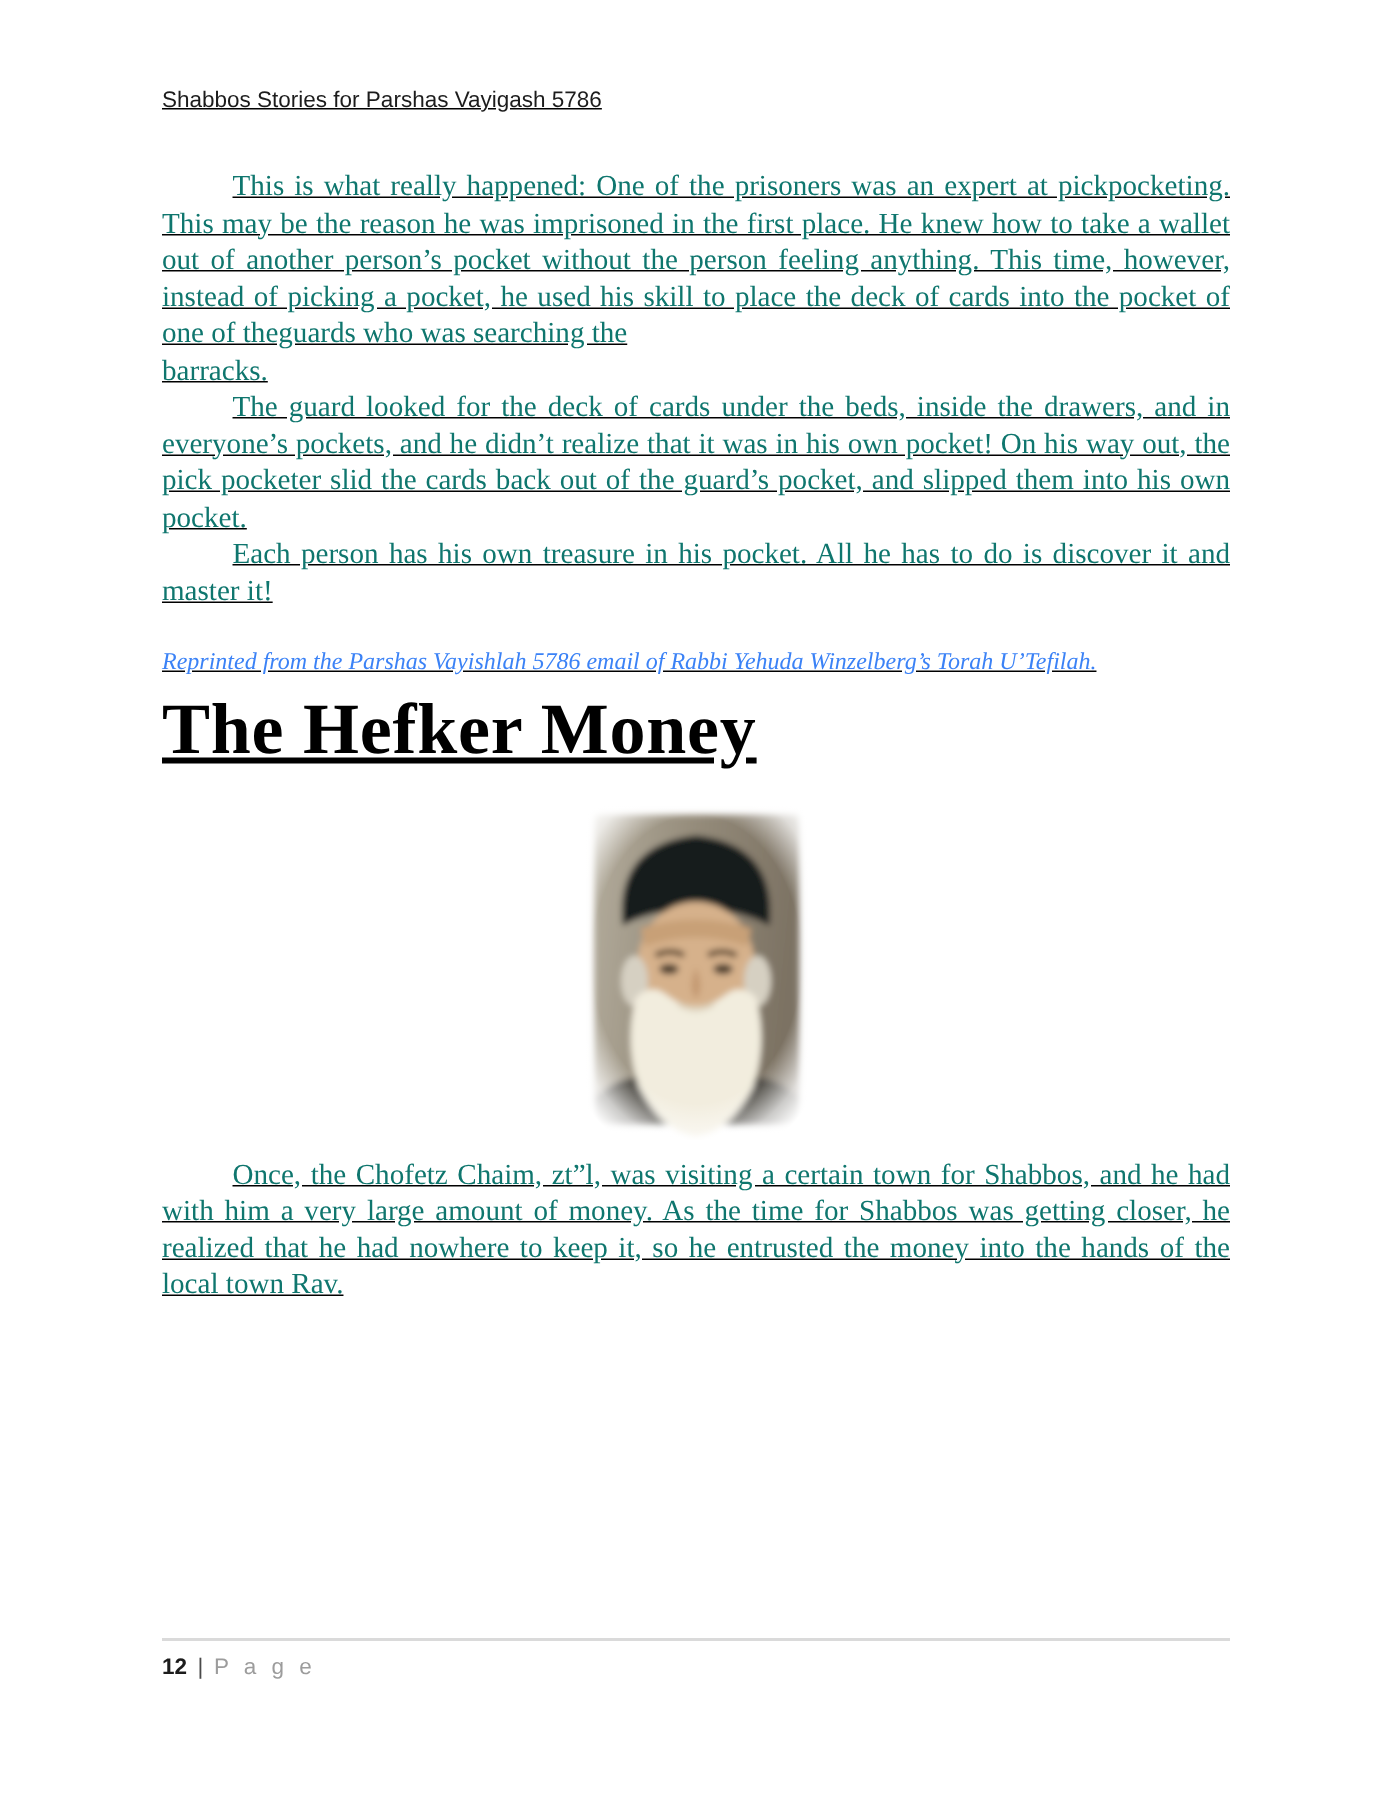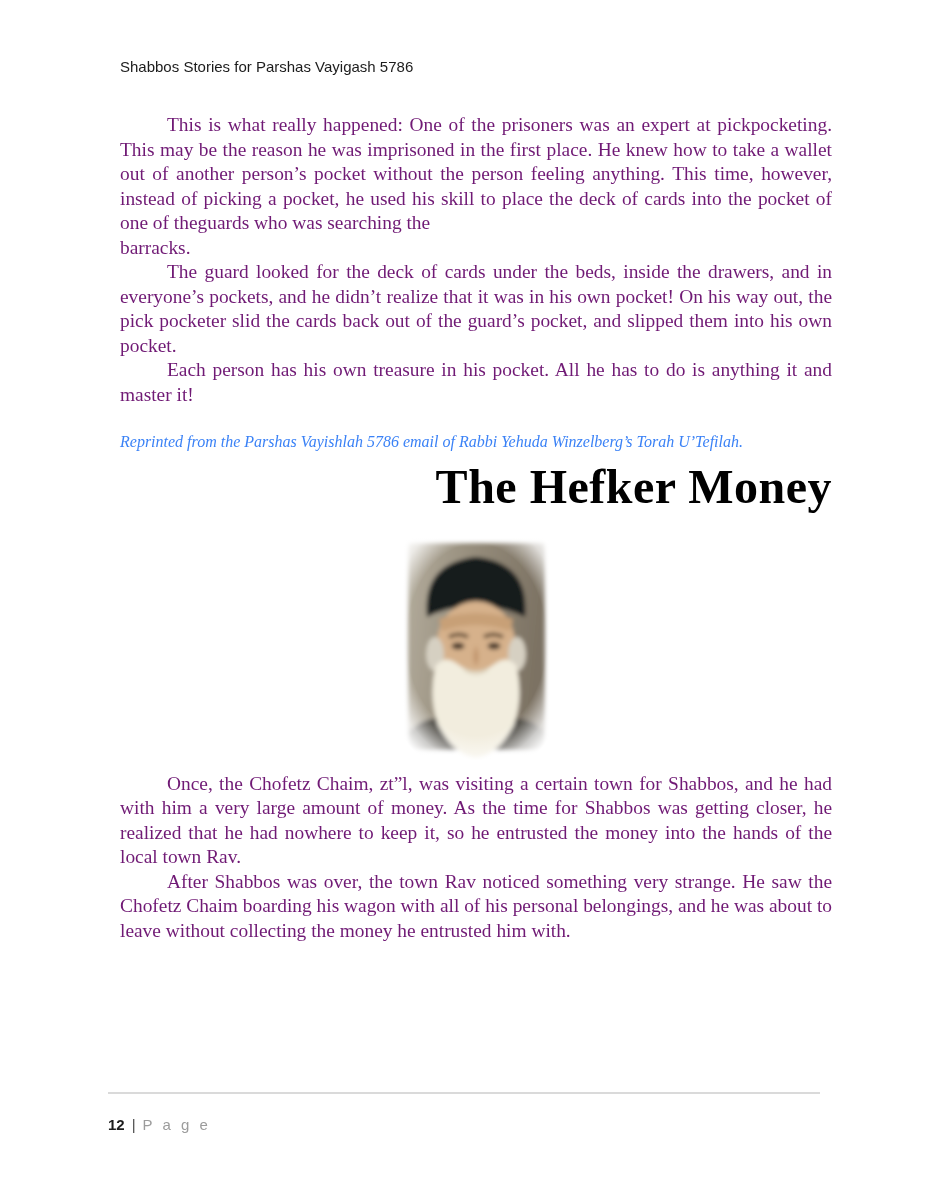--- a/index.html
+++ b/index.html
@@ -6,75 +6,76 @@
   .page {
     position: relative;
     width: 927px;
     height: 1200px;
     background: #ffffff;
     overflow: hidden;
     font-family: "Liberation Serif", serif;
   }
   .content {
     position: absolute;
-    left: 120px;
+    left: 108px;
     top: 0;
     width: 712px;
+    text-decoration: underline;
   }
   .doc-header {
     margin-top: 57px;
     font-family: "Liberation Sans", sans-serif;
     font-size: 15px;
     font-weight: 400;
     color: #1c1c1c;
     line-height: 20px;
   }
   p.body-par {
     margin: 0;
     font-family: "Liberation Serif", serif;
     font-size: 19.4px;
     line-height: 24.5px;
     text-align: justify;
     text-indent: 47px;
-    color: #701a75;
+    color: #0f766e;
   }
   p.first-par { margin-top: 36px; }
   p.reprint-note {
     margin: 23px 0 0 0;
     font-family: "Liberation Serif", serif;
     font-size: 16px;
     line-height: 24.5px;
     text-align: justify;
     text-indent: 0;
     font-style: italic;
     color: #3b82f6;
   }
   h1.story-title {
     margin: 2px 0 0 0;
     font-family: "Liberation Serif", serif;
     font-weight: 700;
     font-size: 48px;
     line-height: 60px;
-    text-align: right;
+    text-align: left;
     color: #000000;
     letter-spacing: 0.5px;
   }
   .portrait-wrap {
     margin-top: 16px;
     height: 227px;
     text-align: center;
   }
   p.after-image { margin-top: 12px; }
   .doc-footer {
     position: absolute;
     left: 108px;
     top: 1092px;
     width: 712px;
     border-top: 2px solid #dadada;
-    padding-top: 21px;
+    padding-top: 8px;
     font-family: "Liberation Sans", sans-serif;
     font-size: 15px;
     line-height: 20px;
     color: #9c9c9c;
   }
   .doc-footer .page-num { font-weight: 700; color: #1c1c1c; }
   .doc-footer .sep { color: #4a4a4a; margin: 0 7px; }
   .doc-footer .page-label { color: #9c9c9c; letter-spacing: 3px; }
 </style>
 </head>
@@ -85,21 +86,21 @@
 
     <div class="doc-header">
       <span>Shabbos Stories for Parshas Vayigash 5786</span>
     </div>
 
     <p class="body-par first-par"><span>This is what really happened: One of the prisoners was an expert at pickpocketing. This may be the reason he was imprisoned in the first place. He knew how to take a wallet out of another person’s pocket without the person feeling anything. This time, however, instead of picking a pocket, he used his skill to place the deck of cards into the pocket of one of theguards who was searching the</span><br><span>barracks.</span></p>
 
     <p class="body-par">The guard looked for the deck of cards under the beds, inside the drawers, and in everyone’s pockets, and he didn’t realize that it was in his own pocket! On his way out, the pick pocketer slid the cards back out of the guard’s pocket, and slipped them into his own pocket.</p>
 
 
-    <p class="body-par">Each person has his own treasure in his pocket. All he has to do is anything it and master it!</p>
+    <p class="body-par">Each person has his own treasure in his pocket. All he has to do is discover it and master it!</p>
 
     <p class="reprint-note">Reprinted from the Parshas Vayishlah 5786 email of Rabbi Yehuda Winzelberg’s Torah U’Tefilah.</p>
 
     <h1 class="story-title">The Hefker Money</h1>
 
     <div class="portrait-wrap">
       <svg width="165" height="227" viewBox="0 0 165 227" aria-hidden="true">
         <defs>
           <filter id="soften" x="-30%" y="-30%" width="160%" height="160%">
             <feGaussianBlur stdDeviation="2.2"></feGaussianBlur>
@@ -131,20 +132,19 @@
           <path d="M82 112 Q88 126 82 133 Q76 126 82 112" fill="#c49a72"></path>
           <path d="M42 132 Q52 122 62 130 Q72 138 82 138 Q92 138 102 130 Q112 122 122 132 Q130 162 120 192 Q104 222 82 225 Q60 222 44 192 Q34 162 42 132 Z" fill="#f2edde"></path>
           <path d="M70 136 Q82 144 94 136" stroke="#dcd2bc" stroke-width="3" fill="none"></path>
         </g>
         <rect width="165" height="227" fill="url(#vignette)"></rect>
       </svg>
     </div>
 
     <p class="body-par after-image">Once, the Chofetz Chaim, zt”l, was visiting a certain town for Shabbos, and he had with him a very large amount of money. As the time for Shabbos was getting closer, he realized that he had nowhere to keep it, so he entrusted the money into the hands of the local town Rav.</p>
 
-    <p class="body-par">After Shabbos was over, the town Rav noticed something very strange. He saw the Chofetz Chaim boarding his wagon with all of his personal belongings, and he was about to leave without collecting the money he entrusted him with.</p>
 
   </div>
 
   <div class="doc-footer">
     <span class="page-num">12</span><span class="sep">|</span><span class="page-label">P a g e</span>
   </div>
 </div>
 
 </body></html>

